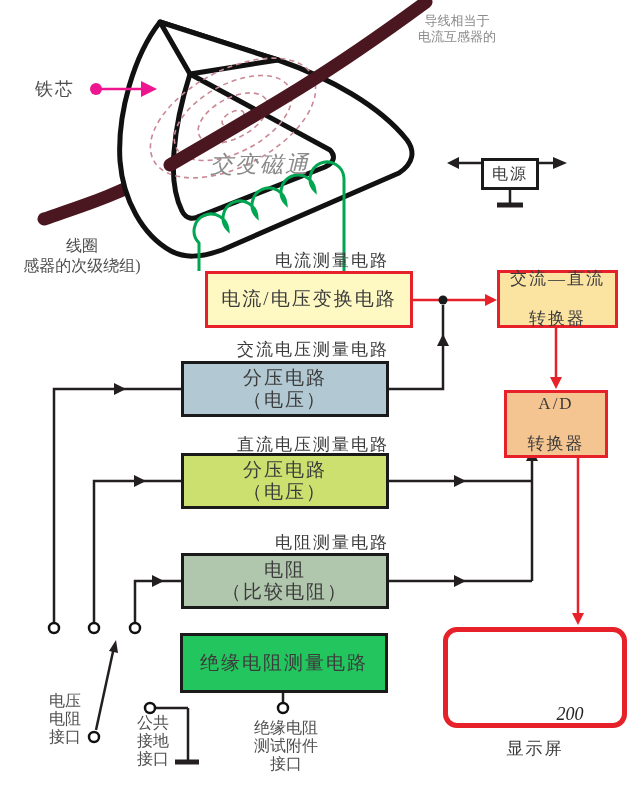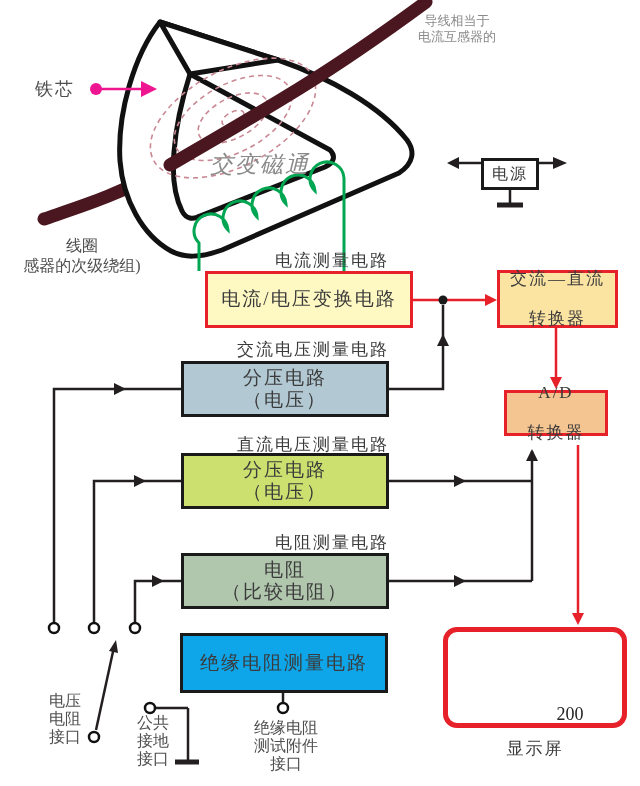--- a/index.html
+++ b/index.html
@@ -175,36 +175,36 @@
   <div class="abs box black" style="left: 181px; top: 453px; width: 208px; height: 56px; background: rgb(203, 224, 111);">
     <span>分压电路</span>
     <span>（电压）</span>
   </div>
 
   <div class="abs box black" style="left: 181px; top: 553px; width: 208px; height: 56px; background: rgb(176, 198, 173);">
     <span>电阻</span>
     <span>（比较电阻）</span>
   </div>
 
-  <div class="abs box black" style="left: 180px; top: 633px; width: 208px; height: 60px; background: #0ea5e9; font-family: Liberation Serif, serif;">
+  <div class="abs box black" style="left: 180px; top: 633px; width: 208px; height: 60px; background: #22c55e; font-family: Liberation Serif, serif;">
     <span>绝缘电阻测量电路</span>
   </div>
 
   <div class="abs box red small" style="left: 497px; top: 270px; width: 121px; height: 58px; background: rgb(251, 227, 162);">
     <span>交流—直流</span>
     <span>转换器</span>
   </div>
 
-  <div class="abs box red small" style="left: 504px; top: 390px; width: 104px; height: 46px; background: rgb(245, 197, 145);">
+  <div class="abs box red small" style="left: 504px; top: 390px; width: 104px; height: 68px; background: rgb(245, 197, 145);">
     <span>A/D</span>
     <span>转换器</span>
   </div>
 
   <div class="abs display-box" style="left:443px;top:627px;width:184px;height:101px;"></div>
-  <div class="abs range-txt" style="left:540px;top:704px;width:60px;">200</div>
+  <div class="abs range-txt" style="left:540px;top:704px;width:60px;font-style:italic;">200</div>
   <div class="abs disp-label" style="left:443px;top:737px;">显示屏</div>
 
   <div class="abs term-label" style="left:38px;top:692px;width:54px;">
     <div>电压</div>
     <div>电阻</div>
     <div>接口</div>
   </div>
   <div class="abs term-label" style="left:125px;top:714px;width:56px;">
     <div>公共</div>
     <div>接地</div>

